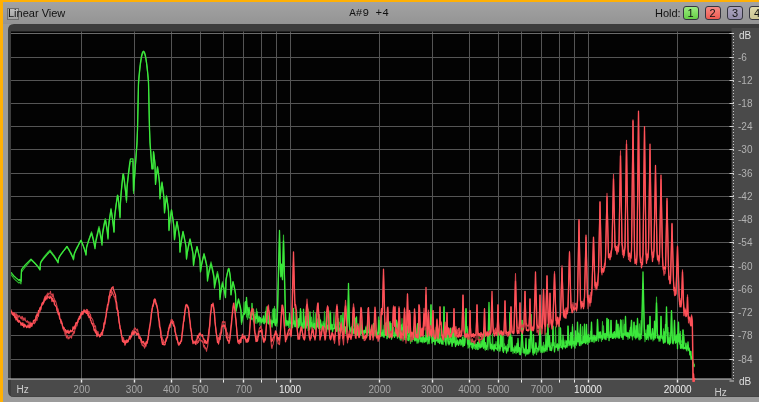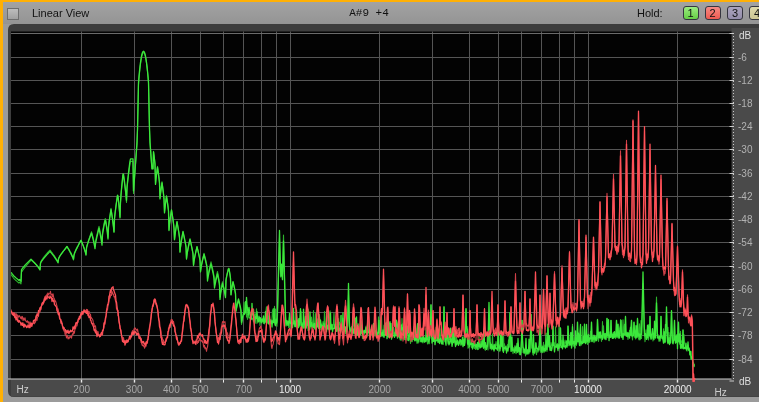--- a/index.html
+++ b/index.html
@@ -9,23 +9,23 @@
 .cb{position:absolute;left:7px;top:8px;width:10px;height:10px;border:1px solid #6e6e6e;
  background:linear-gradient(#bdbdbd,#a0a0a0);}
 .lbl{position:absolute;font-size:11px;color:#111;}
 .btn{position:absolute;top:5.5px;width:14px;height:12.5px;border:1px solid #35353f;border-radius:3px;
  font-size:11px;color:#101010;text-align:center;line-height:12.5px;}
 </style></head><body>
 <div class="bar"></div>
 <div class="otop"></div>
 <div class="oleft"></div>
 <div class="cb"></div>
-<div class="lbl" style="left:32px;top:7px;">Linear View</div>
+<div class="lbl" style="left:8px;top:7px;">Linear View</div>
 <div class="lbl" style="left:329px;top:7px;width:80px;text-align:center;font-family:Liberation Mono, monospace;">A#9 +4</div>
-<div class="lbl" style="left:637px;top:7px;">Hold:</div>
+<div class="lbl" style="left:655px;top:7px;">Hold:</div>
 <div class="btn" style="left:682.5px;background:linear-gradient(#9ceb80,#66cf45);">1</div>
 <div class="btn" style="left:704.5px;background:linear-gradient(#f58b84,#ee5a50);">2</div>
 <div class="btn" style="left:727px;background:linear-gradient(#aaa4bd,#948daa);">3</div>
 <div class="btn" style="left:749px;background:linear-gradient(#ded8ab,#cdc693);">4</div>
 <svg width="759" height="378" viewBox="0 24 759 378" style="position:absolute;left:0;top:24px;">
 <defs>
       <clipPath id="pc">
         <rect x="11" y="31.5" width="720.5" height="351"></rect>
       </clipPath>
     </defs>

